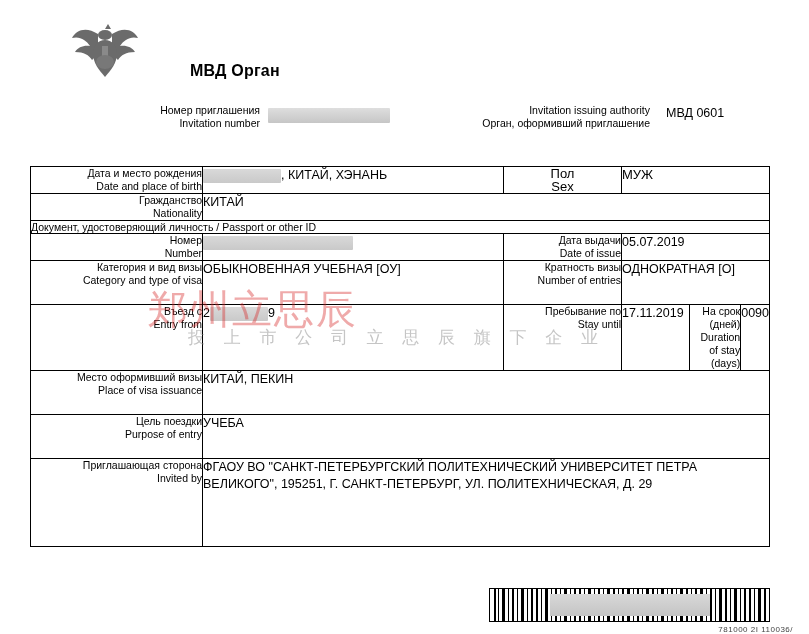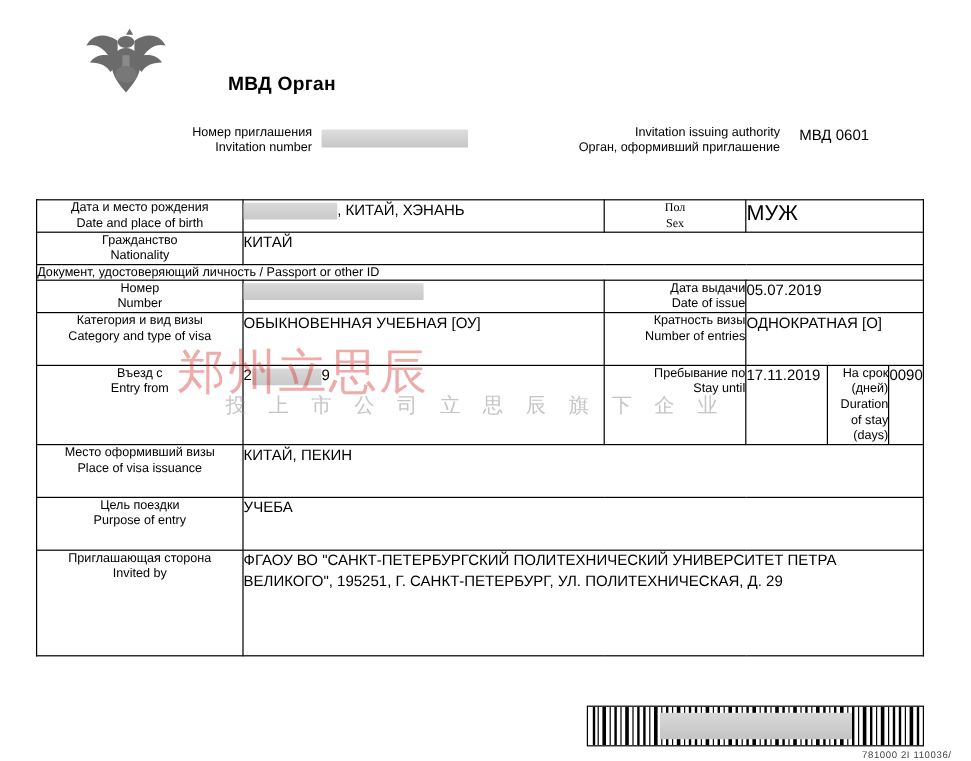--- a/index.html
+++ b/index.html
@@ -75,44 +75,43 @@
     width: 740px;
     border: 1px solid #000;
     border-collapse: collapse;
   }
   .tbl td {
     border: 1px solid #000;
     padding: 0;
     vertical-align: top;
   }
   .cl {  
-    text-align: center;
+    text-align: right;
     font-size: 10.5px;
     line-height: 13px;
     padding: 5px 7px 5px 4px;
     width: 172px;
     margin-left: 44px;
   }
   .cv {  
     font-size: 12.5px;
     line-height: 16px;
     padding: 6px 6px 6px 7px;
   }
   .row-h { height: 44px; }
   .sex-l {
     width: 34px;
     text-align: center;
-    font-size: 10px;
+    font-size: 13px;
     line-height: 13px;
     padding: 5px 2px;
-    font-family: Liberation Serif, serif;
   }
   .sex-v {
     width: 98px;
-    font-size: 18px;
+    font-size: 13px;
     padding: 6px 6px 6px 8px;
   }
   .doc-strip {
     font-size: 10.5px;
     padding: 4px 6px 4px 8px;
     text-align: left;
   }
   .inline-lbl {
     text-align: right;
     font-size: 10.5px;

